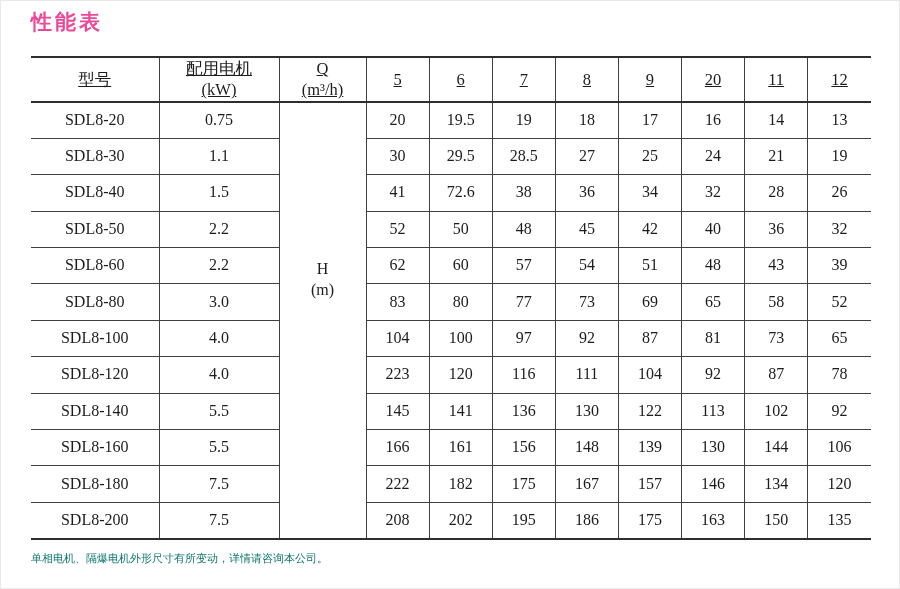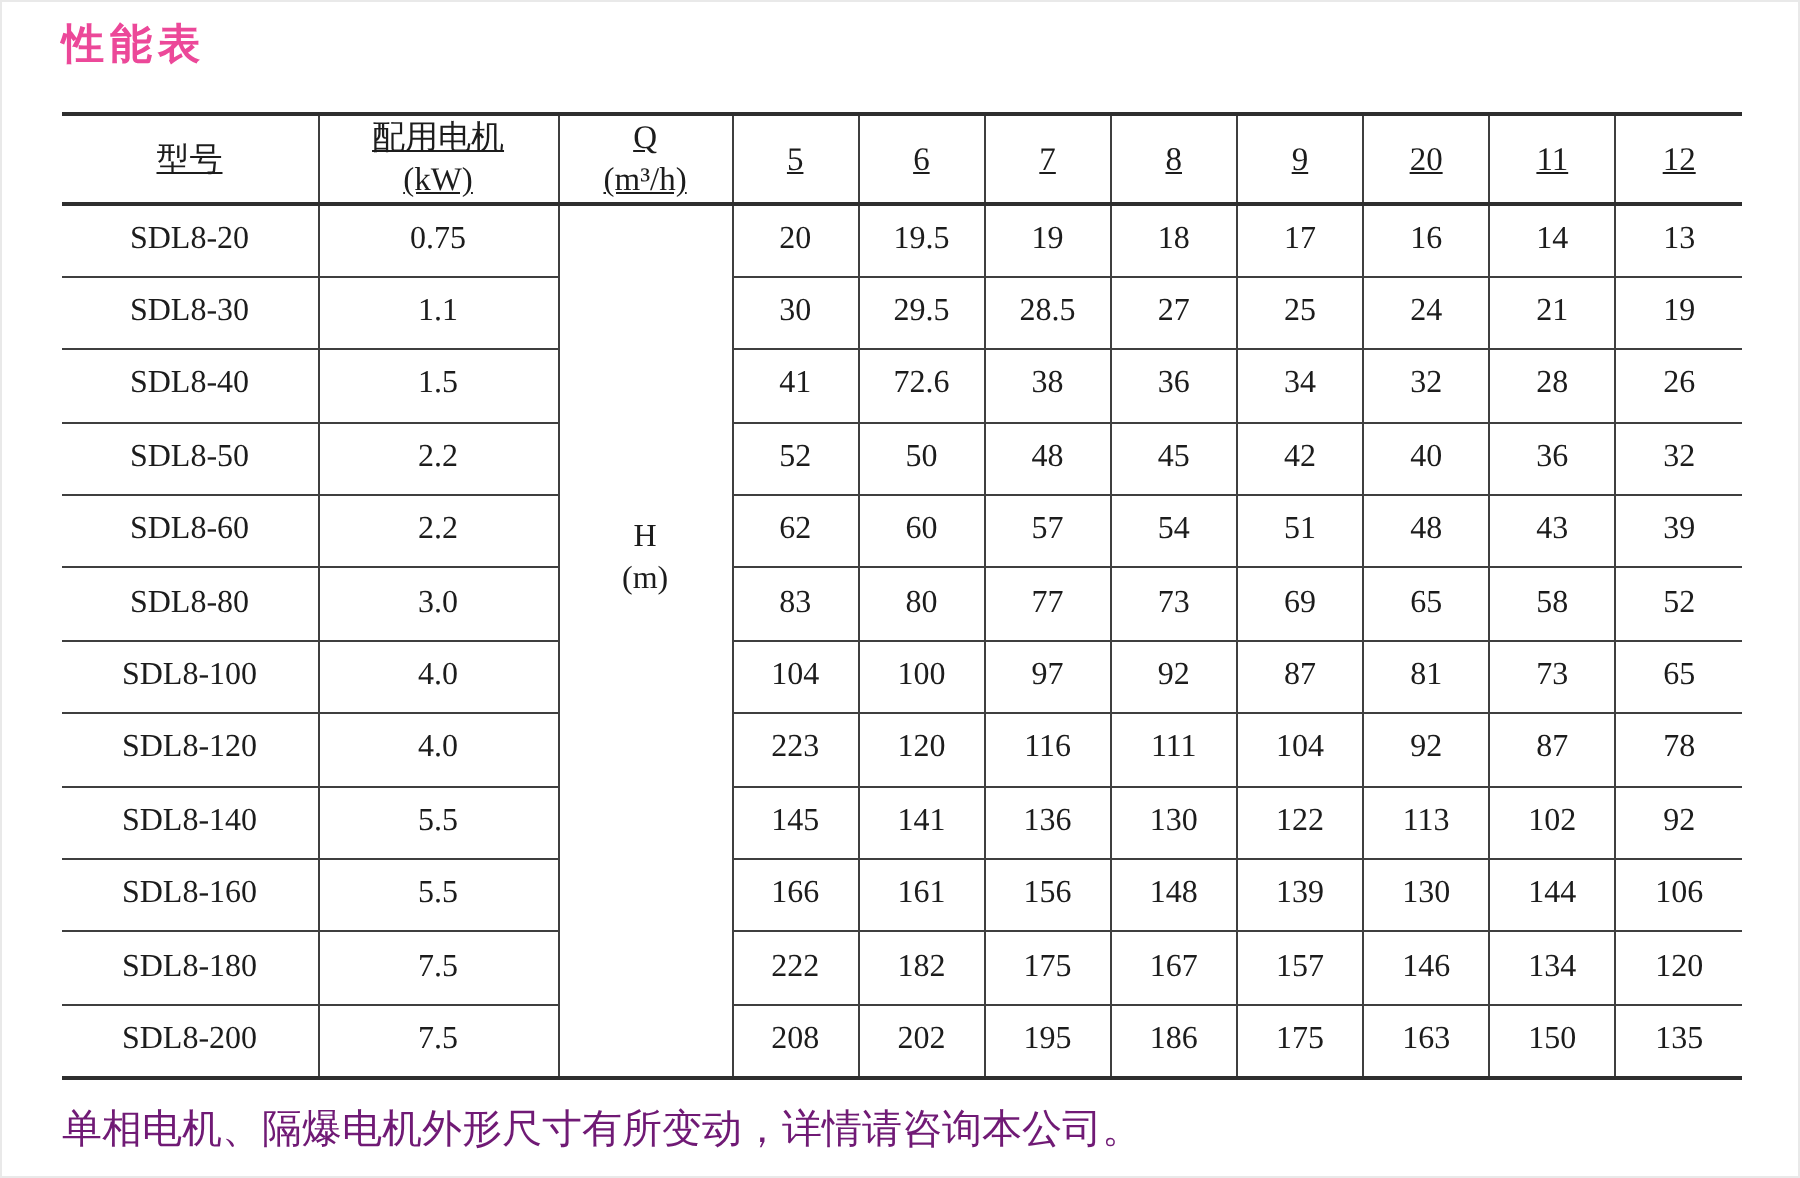--- a/index.html
+++ b/index.html
@@ -50,22 +50,22 @@
   table.perf thead th { border-bottom: 2px solid #2e2e2e; font-size: 16.5px; }
   table.perf tbody tr { height: 36.4px; }
   .h-label {
     position: relative;
     top: -40px;
     display: inline-block;
   }
   .footnote {
     position: absolute;
     left: 30px; top: 550px;
-    font-size: 20px;
-    color: #701a75;
+    font-size: 11px;
+    color: #0f766e;
   }
 </style>
 </head>
 <body>
 
 <div class="page">
 
   <div class="title">性能表</div>
 
   <table class="perf">

